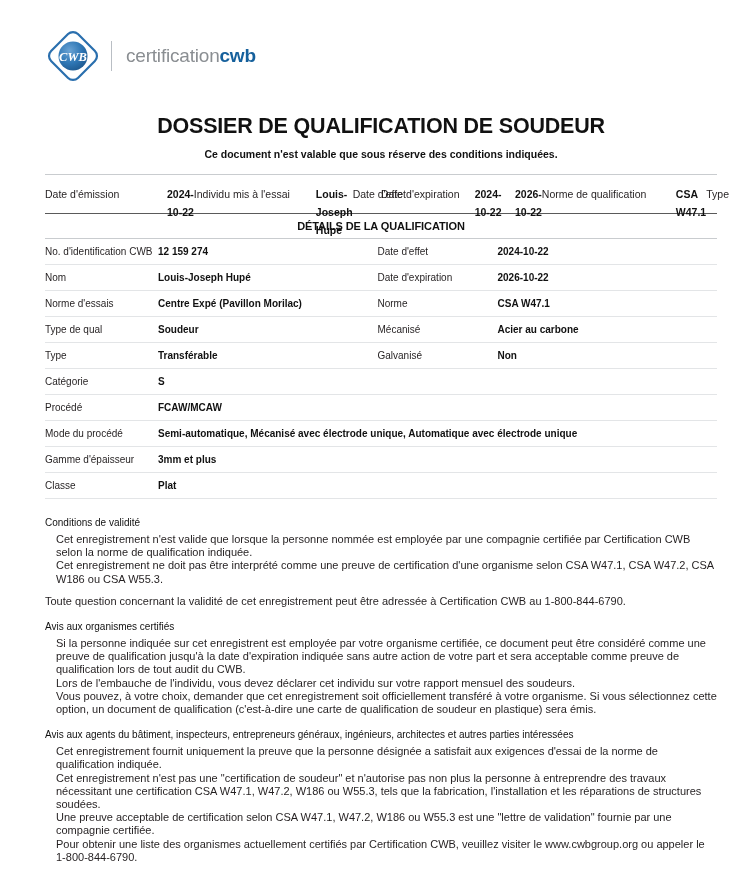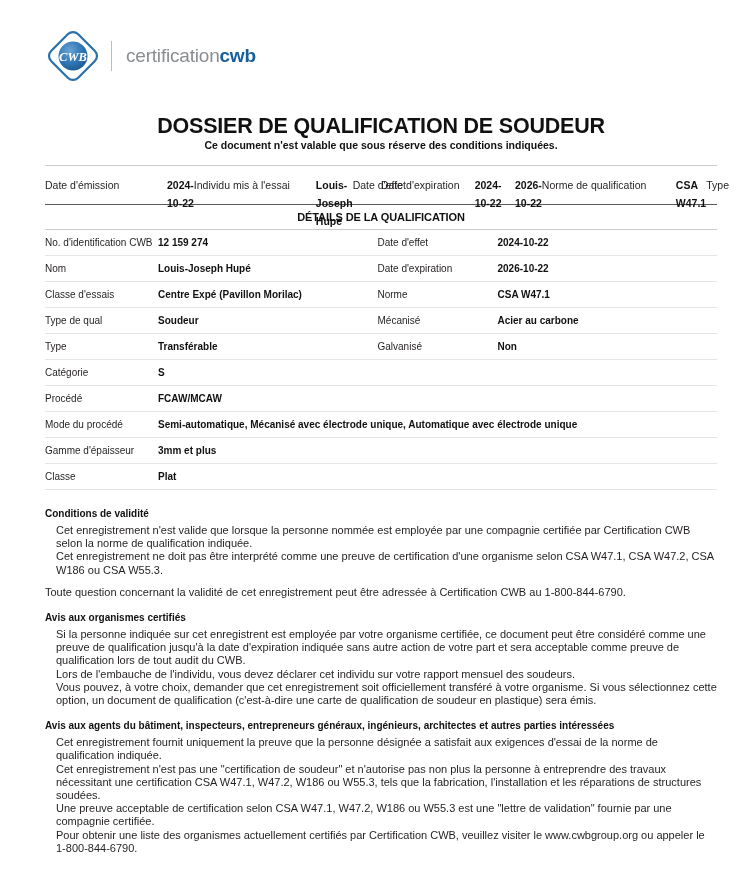--- a/index.html
+++ b/index.html
@@ -64,20 +64,21 @@
     font-size: 21.5px;
     font-weight: 700;
     letter-spacing: -0.2px;
     margin-top: 28px;
     color: #111111;
   }
   .doc-subtitle {
     text-align: center;
     font-size: 10.5px;
     font-weight: 700;
+    margin-top: 9px;
     color: #111111;
   }
 
   
   .header-rule {
     border-top: 1px solid #c9cccf;
     margin-top: 14px;
   }
   .info-grid {
     display: flex;
@@ -135,21 +136,21 @@
   td.k { width: 113px; color: #231f20; }
   td.v { font-weight: 700; color: #111111; }
   td.k2 { width: 120px; color: #231f20; }
   td.v2 { font-weight: 700; color: #111111; }
 
   
   .notes { margin-top: 18px; }
   .note-block { margin-bottom: 13px; }
   .note-head {
     font-size: 10px;
-    font-weight: 700;
+    font-weight: 400;
     color: #111111;
     margin-bottom: 5px;
   }
   .note-line {
     font-size: 11px;
     line-height: 13.2px;
     color: #231f20;
     padding-left: 11px;
   }
   .note-line.noindent { padding-left: 0; }
@@ -227,21 +228,21 @@
           <td class="k2">Date d'effet</td>
           <td class="v2">2024-10-22</td>
         </tr>
         <tr>
           <td class="k">Nom</td>
           <td class="v">Louis-Joseph Hupé</td>
           <td class="k2">Date d'expiration</td>
           <td class="v2">2026-10-22</td>
         </tr>
         <tr>
-          <td class="k">Classe d'essais</td>
+          <td class="k">Norme d'essais</td>
           <td class="v">Centre Expé (Pavillon Morilac)</td>
           <td class="k2">Norme</td>
           <td class="v2">CSA W47.1</td>
         </tr>
         <tr>
           <td class="k">Type de qual</td>
           <td class="v">Soudeur</td>
           <td class="k2">Mécanisé</td>
           <td class="v2">Acier au carbone</td>
         </tr>

